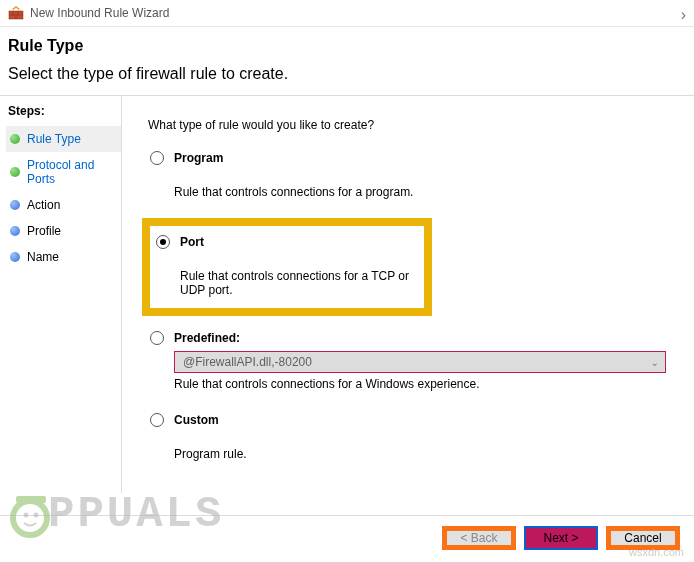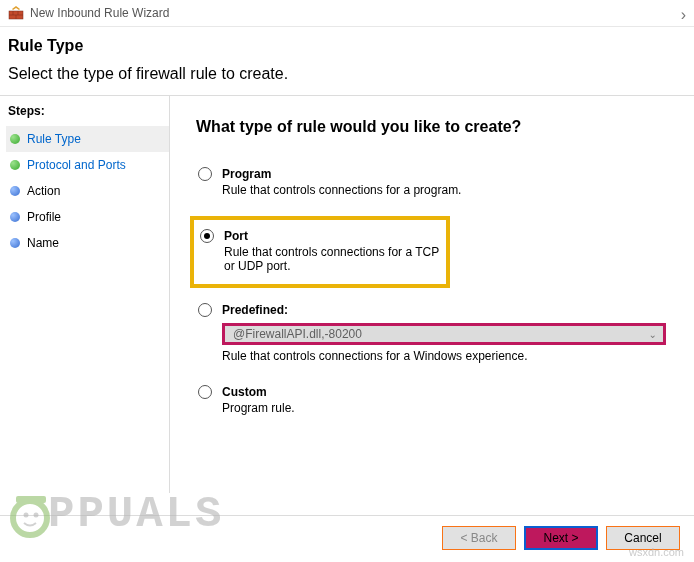--- a/index.html
+++ b/index.html
@@ -74,23 +74,22 @@
     }
     .bullet-green { background: radial-gradient(circle at 30% 30%, #9be28c, #3aa92f); }
     .bullet-blue { background: radial-gradient(circle at 30% 30%, #9bc1ff, #3a6fd1); }
     .step-item.active .label, .step-item.pending .label { color: #0066cc; }
     .main-pane {
       flex: 1;
       padding: 22px 26px 10px 26px;
       position: relative;
     }
     .question {
-      font-size: 16px;
-      margin-bottom: 28px;
-      font-weight: bold;
+      font-size: 12px;
+      margin-bottom: 16px;
     }
     .option-block {
       margin-bottom: 16px;
       padding: 3px 2px;
     }
     .option-row {
       display: flex;
       align-items: center;
     }
     .radio {
@@ -108,60 +107,60 @@
       content: "";
       width: 6px; height: 6px;
       background: #000;
       border-radius: 50%;
     }
     .option-title { font-weight: bold; font-size: 12px; }
     .option-desc {
       margin-left: 24px;
       font-size: 12px;
       color: #000;
-      margin-top: 2px;
+      margin-top: 20px;
     }
     .predef-box {
       margin-left: 24px;
       margin-top: 6px;
-      width: 444px;
+      width: 492px;
       height: 22px;
       background: #dcdcdc;
-      border: 3px solid #be185d;
+      border: 1px solid #be185d;
       display: flex;
       align-items: center;
       padding: 0 8px;
       color: #5f5f5f;
       font-size: 12px;
       position: relative;
     }
     .predef-box .chev {
       position: absolute;
       right: 6px;
       font-size: 10px;
       color: #7a7a7a;
     }
     .highlight-box {
-      border: 4px solid #eab308;
+      border: 8px solid #eab308;
       padding: 6px 4px 8px 4px;
       margin-left: -6px;
-      width: 260px;
+      width: 290px;
       margin-bottom: 12px;
     }
     .button-row {
       position: absolute;
       bottom: 12px;
       right: 14px;
       display: flex;
       gap: 8px;
     }
     .btn {
       min-width: 74px;
       height: 24px;
-      border: 1px solid #f97316;
+      border: 5px solid #f97316;
       background: #e1e1e1;
       font-size: 12px;
       display: flex;
       align-items: center;
       justify-content: center;
       cursor: pointer;
     }
     .btn.disabled { color: #888; }
     .btn.primary {
       border: 2px solid #0a5fd1;

